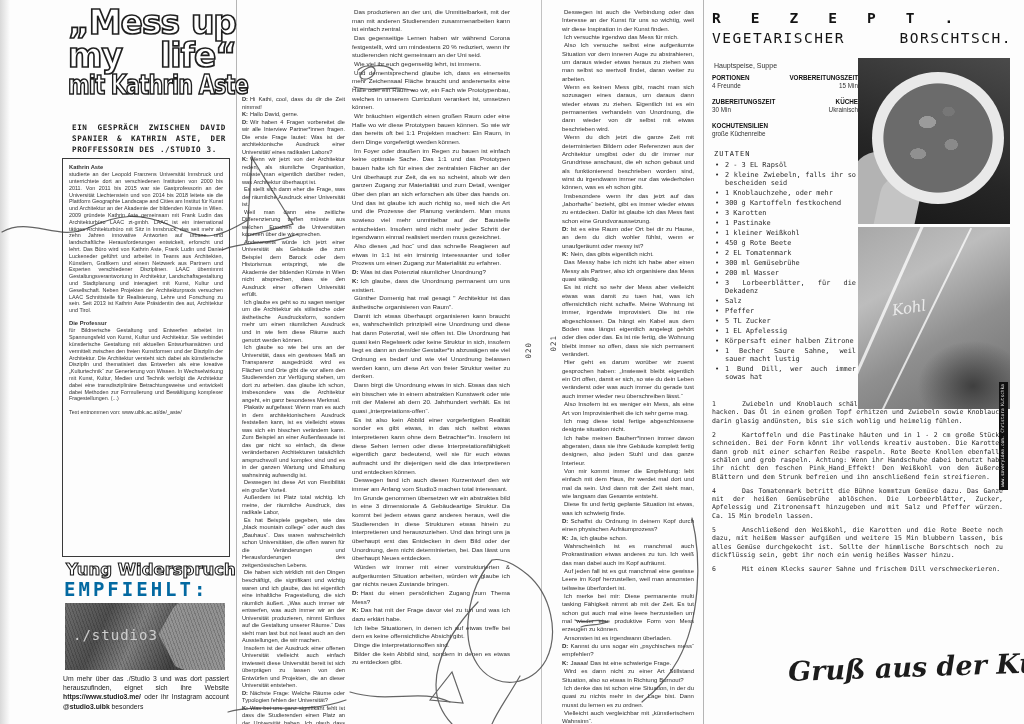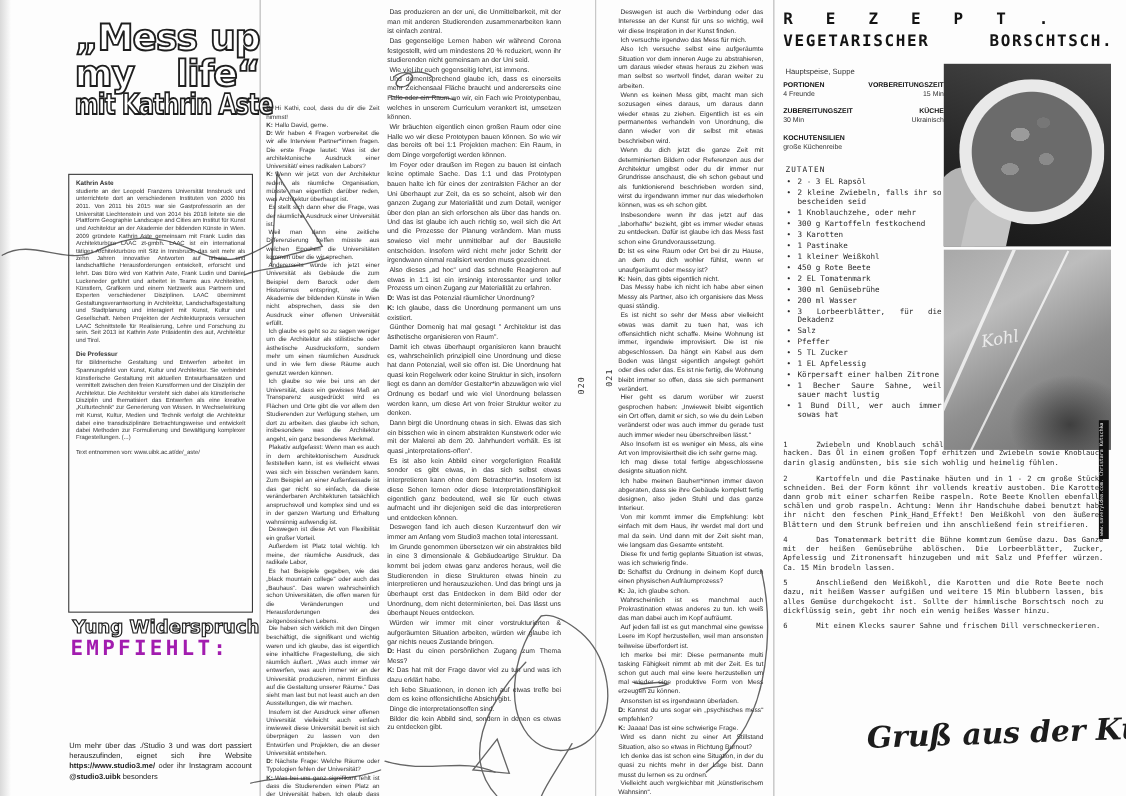--- a/index.html
+++ b/index.html
@@ -7,21 +7,21 @@
   #sheet {
     position:relative; width:1024px; height:724px; background:#fdfdfd;
     overflow:hidden; font-family:"Liberation Sans", sans-serif; color:#2b2b2b;
     outline:1px solid #ccc;
   }
   .edge-shade { position:absolute; left:0; top:0; width:10px; height:724px;
     background:linear-gradient(90deg,#d9d9d9,rgba(255,255,255,0)); }
   .vline { position:absolute; top:0; bottom:0; width:1px; background:#b5b5b5; }
 
   
-  .title-block { position:absolute; left:68px; top:6px; width:168px;margin-top:11px; }
+  .title-block { position:absolute; left:68px; top:6px; width:168px; }
   .title-row { display:flex; justify-content:space-between; align-items:flex-start; }
   .outline-big, .outline-mid {
     font-family:"DejaVu Sans", sans-serif; font-weight:bold; color:#ffffff;
     -webkit-text-stroke:1.7px #1f1f1f; letter-spacing:-1px; line-height:1.0;
   }
   .outline-big { font-size:33px; }
   .outline-mid { font-size:26px; transform:scaleX(.8); transform-origin:left; white-space:nowrap; }
   .subtitle { position:absolute; left:72px; top:122px; width:154px;
     font-family:"DejaVu Sans Mono", monospace; font-weight:bold; font-size:7.6px;
     line-height:1.45; text-align:justify; letter-spacing:.6px; color:#1c1c1c; }
@@ -29,21 +29,21 @@
     border:1px solid #3a3a3a; padding:5px 6px; font-size:5.4px; line-height:1.26;
     text-align:justify; color:#333; }
   .bio-box b { font-size:5.8px; }
   .bio-box .sp { height:6px; }
   .bio-source { margin-top:7px; }
   .empf-outline { position:absolute; left:66px; top:560px; width:162px;
     font-family:"DejaVu Sans", sans-serif; font-weight:bold; font-size:16.5px;
     color:#fff; -webkit-text-stroke:1.1px #222; white-space:nowrap; letter-spacing:0; }
   .empf-word { position:absolute; left:64px; top:578px; width:168px;
     font-family:"DejaVu Sans Mono", monospace; font-weight:bold; font-size:19px;
-    letter-spacing:3px; color:#a21caf; white-space:nowrap; }
+    letter-spacing:3px; color:#0369a1; white-space:nowrap; }
   .studio3-img { position:absolute; left:65px; top:603px; width:160px; height:67px;
     background:linear-gradient(115deg,#6e6e6e 0%,#4f4f4f 25%,#808080 45%,#424242 70%,#5d5d5d 100%);
     overflow:hidden; }
   .studio3-blob { position:absolute; left:55%; top:-12%; width:70%; height:130%;
     background:#9f9f9f; opacity:.85;
     clip-path:polygon(30% 0,70% 8%,100% 35%,88% 75%,55% 100%,20% 82%,5% 45%,18% 15%); }
   .studio3-grain { position:absolute; inset:0;
     background:repeating-linear-gradient(70deg,rgba(0,0,0,.18) 0 1px,transparent 1px 3px); }
   .studio3-label { position:absolute; left:8px; top:24px;
     font-family:"DejaVu Sans Mono", monospace; font-size:14px; color:#cfcfcf; letter-spacing:1px; }
@@ -61,21 +61,21 @@
 
   .pagenum { position:absolute; font-family:"DejaVu Sans Mono", monospace; font-size:7.5px;
     color:#333; writing-mode:vertical-rl; transform:rotate(180deg); letter-spacing:1px; }
 
   
   .rz-title { position:absolute; left:712px; top:10px; width:302px; overflow:hidden;
     font-family:"DejaVu Sans Mono", monospace; font-weight:bold; font-size:14.5px;
     letter-spacing:30px; white-space:nowrap; color:#141414; }
   .rz-sub { position:absolute; left:712px; top:30px; width:300px; display:flex;
     justify-content:space-between; font-family:"DejaVu Sans Mono", monospace;
-    font-weight:bold; font-size:14.5px; letter-spacing:1.5px; color:#141414; }
+    font-weight:normal; font-size:14.5px; letter-spacing:1.5px; color:#141414; }
   .rz-cat { position:absolute; left:714px; top:62px; font-size:7px; color:#333; }
   .rz-meta { position:absolute; left:712px; top:74px; width:146px;
     display:grid; grid-template-columns:1fr 1fr; row-gap:1px; font-size:6.3px; color:#333; }
   .rz-meta .lab { font-weight:bold; color:#111; }
   .rz-meta .r { text-align:right; }
   .rz-meta .gap { grid-column:1 / span 2; height:7px; }
   .rz-zlabel { position:absolute; left:714px; top:150px;
     font-family:"DejaVu Sans Mono", monospace; font-size:7px; letter-spacing:1px; color:#222; }
   .rz-zutaten { position:absolute; left:714px; top:161px; width:142px;
     font-family:"DejaVu Sans Mono", monospace; font-size:6.9px; line-height:1.22;
@@ -139,33 +139,39 @@
       <span class="outline-big">„Mess</span>
       <span class="outline-big">up</span>
     </div>
     <div class="title-row">
       <span class="outline-big">my</span>
       <span class="outline-big">life“</span>
     </div>
     <div class="outline-mid">mit Kathrin Aste</div>
   </div>
 
+  <div class="subtitle">EIN GESPRÄCH ZWISCHEN DAVID SPANIER &amp; KATHRIN ASTE, DER PROFFESSORIN DES ./STUDIO 3.</div>
 
   <div class="bio-box">
     <b>Kathrin Aste</b>
     <div>studierte an der Leopold Franzens Universität Innsbruck und unterrichtete dort an verschiedenen Instituten von 2000 bis 2011. Von 2011 bis 2015 war sie Gastprofessorin an der Universität Liechtenstein und von 2014 bis 2018 leitete sie die Plattform Geographie Landscape and Cities am Institut für Kunst und Architektur an der Akademie der bildenden Künste in Wien. 2009 gründete Kathrin Aste gemeinsam mit Frank Ludin das Architekturbüro LAAC zt-gmbh. LAAC ist ein international tätiges Architekturbüro mit Sitz in Innsbruck, das seit mehr als zehn Jahren innovative Antworten auf urbane und landschaftliche Herausforderungen entwickelt, erforscht und lehrt. Das Büro wird von Kathrin Aste, Frank Ludin und Daniel Luckeneder geführt und arbeitet in Teams aus Architekten, Künstlern, Grafikern und einem Netzwerk aus Partnern und Experten verschiedener Disziplinen. LAAC übernimmt Gestaltungsverantwortung in Architektur, Landschaftsgestaltung und Stadtplanung und interagiert mit Kunst, Kultur und Gesellschaft. Neben Projekten der Architekturpraxis versuchen LAAC Schnittstelle für Realisierung, Lehre und Forschung zu sein. Seit 2013 ist Kathrin Aste Präsidentin des aut, Architektur und Tirol.</div>
     <div class="sp"></div>
     <b>Die Professur</b>
     <div>für Bildnerische Gestaltung und Entwerfen arbeitet im Spannungsfeld von Kunst, Kultur und Architektur. Sie verbindet künstlerische Gestaltung mit aktuellen Entwurfsansätzen und vermittelt zwischen den freien Kunstformen und der Disziplin der Architektur. Die Architektur versteht sich dabei als künstlerische Disziplin und thematisiert das Entwerfen als eine kreative „Kulturtechnik“ zur Generierung von Wissen. In Wechselwirkung mit Kunst, Kultur, Medien und Technik verfolgt die Architektur dabei eine transdisziplinäre Betrachtungsweise und entwickelt dabei Methoden zur Formulierung und Bewältigung komplexer Fragestellungen. (...)</div>
     <div class="bio-source">Text entnommen von: www.uibk.ac.at/de/_aste/</div>
   </div>
 
   <div class="empf-outline">Yung Widerspruch</div>
   <div class="empf-word">EMPFIEHLT:</div>
 
+  <div class="studio3-img">
+    <div class="studio3-blob"></div>
+    <div class="studio3-grain"></div>
+    <div class="studio3-label">./studio3</div>
+  </div>
 
   <div class="studio3-caption"><span>Um mehr über das ./Studio 3 und was dort passiert herauszufinden, eignet sich ihre Website </span><b>https://www.studio3.me/</b><span> oder ihr Instagram account </span><b>@studio3.uibk</b><span> besonders</span></div>
 
   <div id="col1" class="icol">
       <div class="para"><b>D:</b><span>Hi Kathi, cool, dass du dir die Zeit nimmst!</span></div>
       <div class="para"><b>K:</b><span>Hallo David, gerne.</span></div>
       <div class="para"><b>D:</b><span>Wir haben 4 Fragen vorbereitet die wir alle Interview Partner*innen fragen. Die erste Frage lautet: Was ist der architektonische Ausdruck einer Universität/ eines radikalen Labors?</span></div>
       <div class="para"><b>K:</b><span>Wenn wir jetzt von der Architektur reden, als räumliche Organisation, müsste man eigentlich darüber reden, was Architektur überhaupt ist.</span></div>
       <div class="para"><b></b><span>Es stellt sich dann eher die Frage, was der räumliche Ausdruck einer Universität ist.</span></div>
       <div class="para"><b></b><span>Weil man dann eine zeitliche Differenzierung treffen müsste aus welchen Epochen die Universitäten kommen über die wir sprechen.</span></div>

